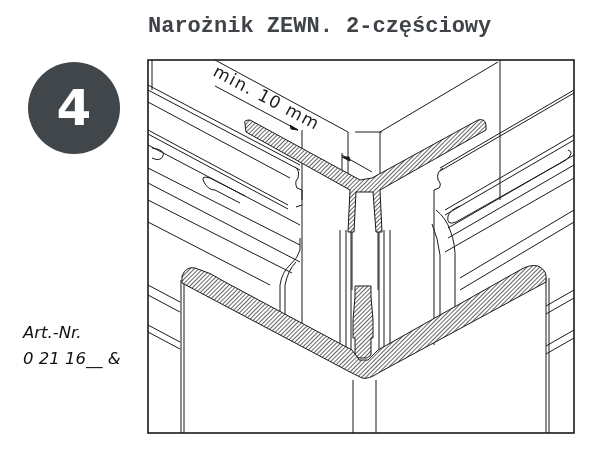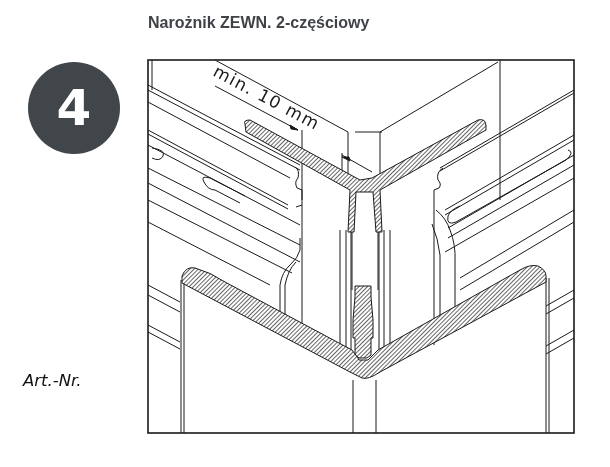--- a/index.html
+++ b/index.html
@@ -1,49 +1,50 @@
 <!DOCTYPE html>
 <html><head>
 <meta charset="utf-8">
 <style>
   html, body { margin: 0; padding: 0; background: #ffffff; }
   body { width: 610px; height: 467px; position: relative; overflow: hidden; font-family: "DejaVu Sans", sans-serif; }
   .title {
     position: absolute; left: 148px; top: 14px; width: 352px;
-    font-family: Liberation Sans, sans-serif; font-weight: bold; font-size: 16px;
+    font-family: Liberation Mono, monospace; font-weight: bold; font-size: 22px;
     color: #3f4347; letter-spacing: 0px; white-space: nowrap;
   }
   .step-badge {
     position: absolute; left: 28px; top: 62px; width: 92px; height: 92px;
     border-radius: 50%; background: #41464b;
     display: flex; align-items: center; justify-content: center;
   }
   .step-number {
     color: #ffffff; font-family: "DejaVu Sans", sans-serif; font-weight: bold;
     font-size: 50px; line-height: 1;
   }
   .art {
     position: absolute; left: 23px; top: 320px;
     font-family: "DejaVu Sans", sans-serif; font-style: italic; font-size: 16.5px;
     color: #111; line-height: 26px;
   }
-  .art div { white-space: nowrap; margin-top: 48px; }
+  .art div { white-space: nowrap; }
   .figure { position: absolute; left: 0; top: 0; }
 </style>
 </head>
 <body>
 
 <div class="title">Narożnik ZEWN. 2-częściowy</div>
 
 <div class="step-badge">
   <span class="step-number">4</span>
 </div>
 
 <div class="art">
   <div>Art.-Nr.</div>
+  <div>0 21 16__ &amp;</div>
 </div>
 
 <svg class="figure" width="610" height="467" viewBox="0 0 610 467" xmlns="http://www.w3.org/2000/svg">
   <defs>
     <pattern id="hatch" patternUnits="userSpaceOnUse" width="3" height="3" patternTransform="rotate(45)">
       <rect width="3" height="3" fill="#ffffff"></rect>
       <line x1="0" y1="0" x2="0" y2="3" stroke="#222" stroke-width="1.4"></line>
     </pattern>
     <clipPath id="frameclip">
         <rect x="148" y="60" width="426" height="373"></rect>

